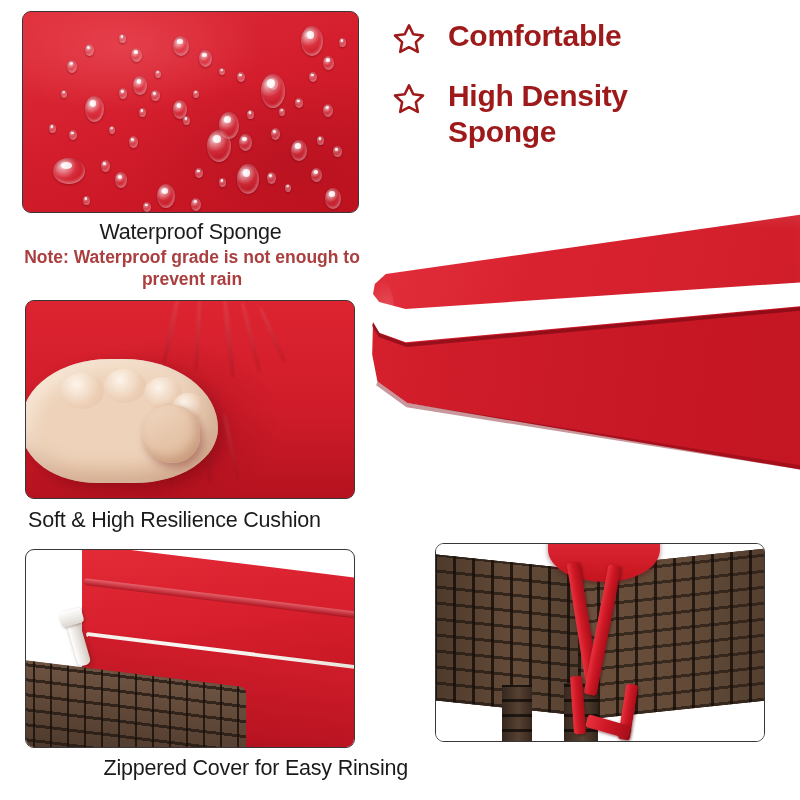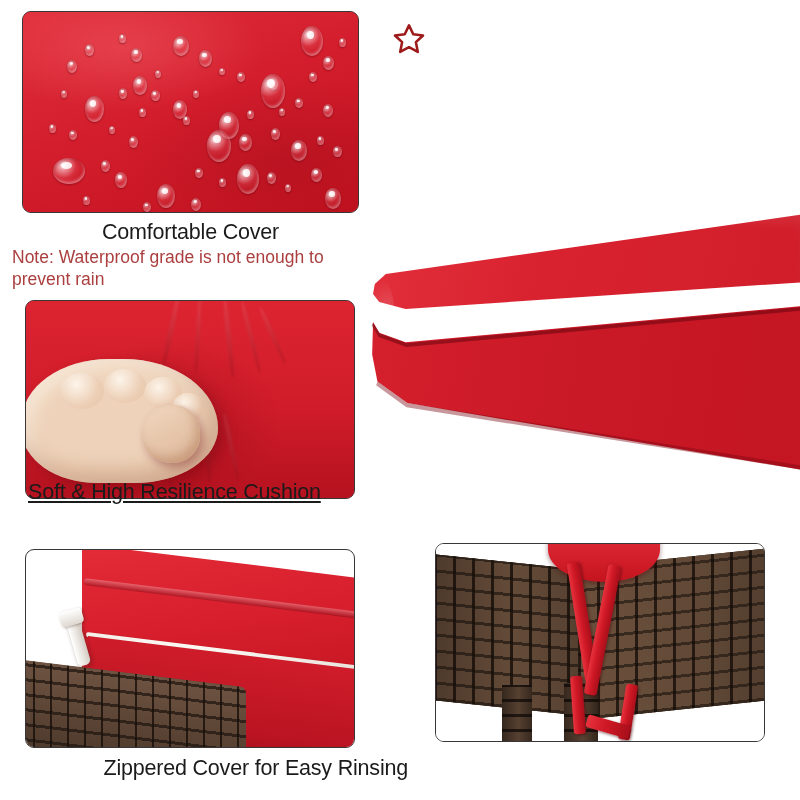--- a/index.html
+++ b/index.html
@@ -38,24 +38,25 @@
     position: absolute;
     text-align: center;
     color: #1b1b1b;
     font-size: 21.5px;
     font-weight: 400;
     letter-spacing: -0.2px;
     white-space: nowrap;
   }
   .note {
     position: absolute;
+    text-align: center;
     color: #ab3f3f;
     font-size: 17.5px;
     line-height: 22px;
-    font-weight: 400;
+    font-weight: 700;
   }
 
   
   #panel-waterproof {
     left: 22px; top: 11px; width: 337px; height: 202px;
   }
   .drop-field {
     position: absolute;
     inset: 0;
     background:
@@ -383,21 +384,21 @@
       <div class="drop" style="left:214px;top:152px;width:22px;height:30px;"></div>
       <div class="drop" style="left:244px;top:160px;width:9px;height:12px;"></div>
       <div class="drop" style="left:262px;top:172px;width:6px;height:8px;"></div>
       <div class="drop" style="left:288px;top:156px;width:11px;height:14px;"></div>
       <div class="drop" style="left:302px;top:176px;width:16px;height:21px;"></div>
       <div class="drop" style="left:60px;top:184px;width:7px;height:9px;"></div>
       <div class="drop" style="left:120px;top:190px;width:8px;height:10px;"></div>
       <div class="drop" style="left:168px;top:186px;width:10px;height:13px;"></div>
     </div>
   </div>
-  <div class="caption" style="left:22px; top:220px; width:337px;">Comfortable Cover</div>
+  <div class="caption" style="left:22px; top:220px; width:337px;">Waterproof Sponge</div>
   <div class="note" style="left:12px; top:246px; width:360px;">Note: Waterproof grade is not
 enough to prevent rain</div>
 
   <div class="panel" id="panel-resilience">
     <div class="cushion-bg">
       <div class="crease" style="left:150px;top:-6px;width:5px;height:72px;transform:rotate(12deg);"></div>
       <div class="crease" style="left:172px;top:-6px;width:4px;height:78px;transform:rotate(3deg);"></div>
       <div class="crease" style="left:196px;top:-4px;width:5px;height:82px;transform:rotate(-6deg);"></div>
       <div class="crease" style="left:214px;top:0px;width:4px;height:74px;transform:rotate(-14deg);"></div>
       <div class="crease" style="left:232px;top:6px;width:4px;height:62px;transform:rotate(-24deg);"></div>
@@ -406,21 +407,21 @@
       <div class="crease" style="left:150px;top:120px;width:4px;height:66px;transform:rotate(6deg);"></div>
       <div class="fist">
         <div class="knuckle" style="left:38px;top:14px;width:44px;height:36px;"></div>
         <div class="knuckle" style="left:82px;top:10px;width:42px;height:34px;"></div>
         <div class="knuckle" style="left:122px;top:18px;width:38px;height:32px;"></div>
         <div class="knuckle" style="left:150px;top:34px;width:32px;height:30px;"></div>
       </div>
       <div class="thumb"></div>
     </div>
   </div>
-  <div class="caption" style="left:10px; top:480px; width:360px; text-align:left; padding-left:18px;text-decoration:underline;">Soft &amp; High Resilience Cushion</div>
+  <div class="caption" style="left:10px; top:508px; width:360px; text-align:left; padding-left:18px;">Soft &amp; High Resilience Cushion</div>
 
   <div class="panel" id="panel-zipper">
     <div style="position:absolute;inset:0;overflow:hidden;">
       <div class="zip-cushion-top"></div>
       <div class="zip-seam"></div>
       <div class="zip-line"></div>
       <div class="zip-cushion-side"></div>
       <div class="wicker" id="zip-wicker"></div>
       <div class="zip-pull"></div>
     </div>
@@ -446,22 +447,30 @@
     <div class="hero-front"></div>
     <div class="hero-top"></div>
     <div class="hero-edge-seam"></div>
     <div class="hero-bottom-seam"></div>
     <div class="hero-corner-soft"></div>
   </div>
 
   <div id="feature-list">
 
 
-
     <div class="feature-row">
       <svg class="star-icon" viewBox="0 0 32 32">
         <path d="M16 3.2 L20.0 11.6 L29.2 12.7 L22.5 19.0 L24.3 28.2 L16 23.7 L7.7 28.2 L9.5 19.0 L2.8 12.7 L12.0 11.6 Z" fill="none" stroke="#9e1a1a" stroke-width="2.4" stroke-linejoin="round"></path>
       </svg>
+      <div class="feature-label">Comfortable</div>
+    </div>
+
+    <div class="feature-row">
+      <svg class="star-icon" viewBox="0 0 32 32">
+        <path d="M16 3.2 L20.0 11.6 L29.2 12.7 L22.5 19.0 L24.3 28.2 L16 23.7 L7.7 28.2 L9.5 19.0 L2.8 12.7 L12.0 11.6 Z" fill="none" stroke="#9e1a1a" stroke-width="2.4" stroke-linejoin="round"></path>
+      </svg>
+      <div class="feature-label">High Density
+Sponge</div>
     </div>
 
   </div>
 
 </div>
 
 </body></html>

